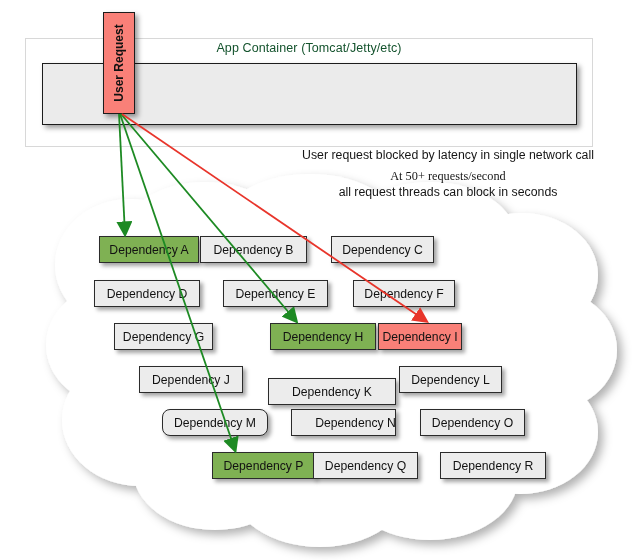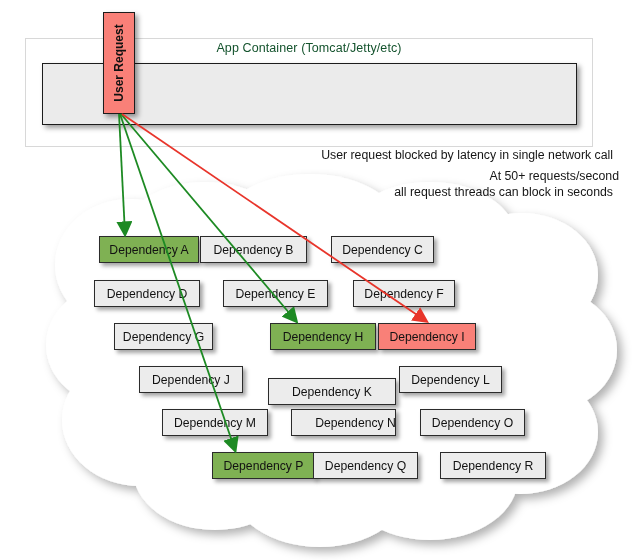--- a/index.html
+++ b/index.html
@@ -32,23 +32,23 @@
     background:#f98078;border:1.4px solid #1c1c1c;box-sizing:border-box;
     box-shadow:3px 3px 5px rgba(0,0,0,.4);
     display:flex;align-items:center;justify-content:center;
   }
   .user-request span{
     display:block;white-space:nowrap;font-size:12px;font-weight:bold;
     color:#111;transform:rotate(-90deg);
   }
 
   
-  .note{position:absolute;text-align:right;font-size:12.3px;color:#161616;white-space:nowrap;}
+  .note{position:absolute;text-align:center;font-size:12.3px;color:#161616;white-space:nowrap;}
   #note-line1{left:283px;top:148px;width:330px;}
-  #note-line2{left:289px;top:169px;width:330px;}
+  #note-line2{left:283px;top:169px;width:330px;font-family:Liberation Serif, serif;}
   #note-line3{left:283px;top:185px;width:330px;}
 
   
   .dep{
     position:absolute;height:27px;box-sizing:border-box;
     border:1.5px solid #2b2b2b;background:#ececec;
     box-shadow:3px 3px 4px rgba(0,0,0,.36);
     display:flex;align-items:center;justify-content:center;
     font-size:12.2px;color:#121212;white-space:nowrap;
   }
@@ -118,33 +118,33 @@
       </div>
       <div class="dep" style="left: 353px; top: 280px; width: 102px;">
         <span>Dependency F</span>
       </div>
       <div class="dep" style="left: 114px; top: 323px; width: 99px;">
         <span>Dependency G</span>
       </div>
       <div class="dep green" style="left: 246px; top: 323px; width: 106px;">
         <span>Dependency H</span>
       </div>
-      <div class="dep red" style="left: 378px; top: 323px; width: 98px;">
+      <div class="dep red" style="left: 378px; top: 323px; width: 84px;">
         <span>Dependency I</span>
       </div>
       <div class="dep" style="left: 139px; top: 366px; width: 104px;">
         <span>Dependency J</span>
       </div>
       <div class="dep" style="left: 268px; top: 378px; width: 128px;">
         <span>Dependency K</span>
       </div>
       <div class="dep" style="left: 399px; top: 366px; width: 103px;">
         <span>Dependency L</span>
       </div>
-      <div class="dep" style="left: 162px; top: 409px; width: 106px;">
+      <div class="dep" style="left: 162px; top: 409px; width: 106px; border-radius: 8px;">
         <span>Dependency M</span>
       </div>
       <div class="dep" style="left: 291px; top: 409px; width: 105px; padding-left: 24px;">
         <span>Dependency N</span>
       </div>
       <div class="dep" style="left: 420px; top: 409px; width: 105px;">
         <span>Dependency O</span>
       </div>
       <div class="dep green" style="left: 188px; top: 452px; width: 103px;">
         <span>Dependency P</span>

